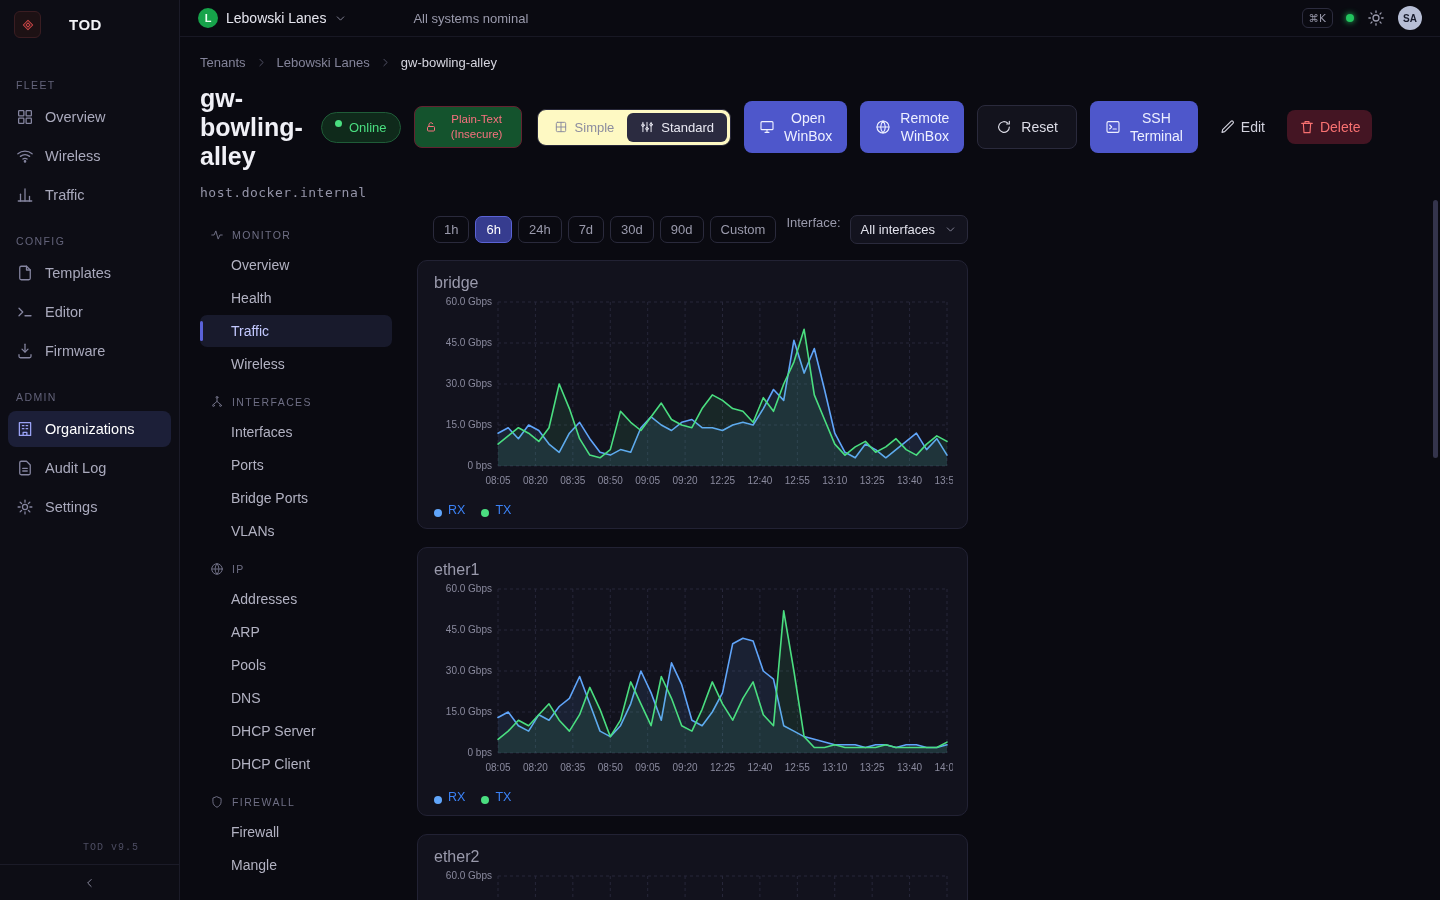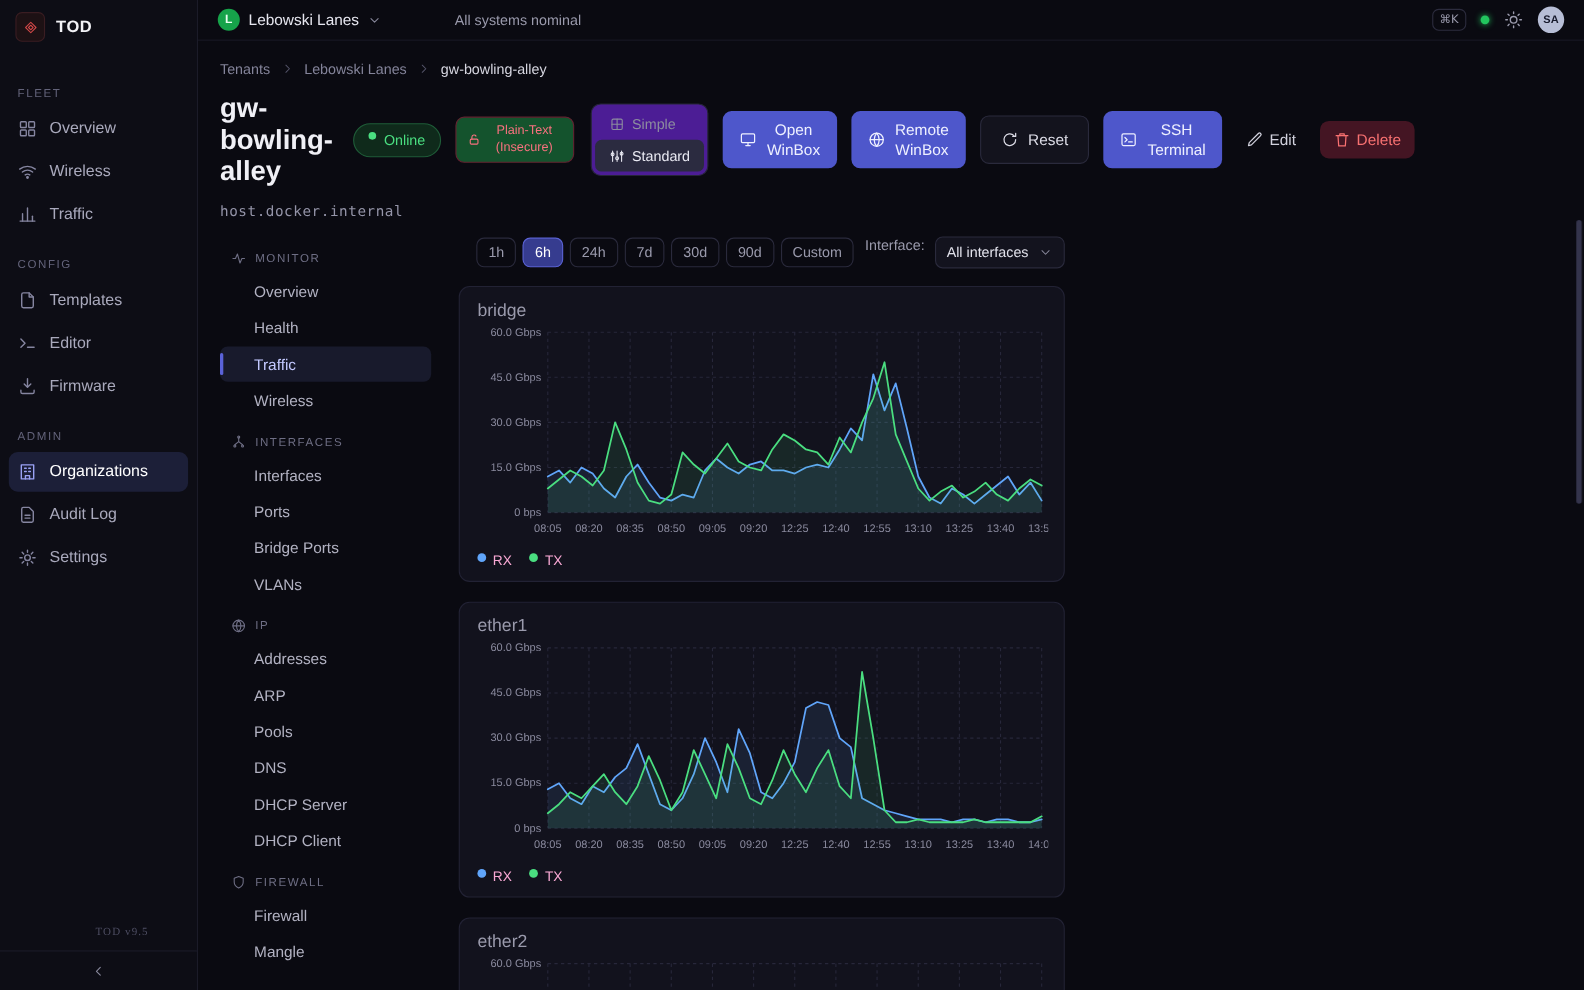--- a/index.html
+++ b/index.html
@@ -3,34 +3,34 @@
 <meta charset="utf-8">
 <style>
   * { margin:0; padding:0; box-sizing:border-box; }
   html,body { width:1440px; height:900px; overflow:hidden; background:#0a0a11;
     font-family:"Liberation Sans", sans-serif; color:#ececf2; }
   .app { display:flex; height:100%; }
 
   
   .sidebar { width:180px; flex:none; background:#0d0d15; border-right:1px solid #1b1b28;
     display:flex; flex-direction:column; }
-  .logo-row { display:flex; align-items:center; gap:10px; padding:11px 14px; }
+  .logo-row { display:flex; align-items:center; gap:28px; padding:11px 14px; }
   .logo-box { width:27px; height:27px; border-radius:6px; background:#1d1114;
     border:1px solid #3a1d22; display:flex; align-items:center; justify-content:center; }
   .logo-text { font-weight:bold; font-size:15px; letter-spacing:0.5px; color:#f2f2f6; }
   .nav { padding:8px 0 0; }
   .nav-label { font-size:10.5px; letter-spacing:1.4px; color:#63637a; text-transform:uppercase;
     margin:22px 16px 8px; }
   .nav-item { display:flex; align-items:center; gap:11px; margin:3px 8px; padding:9px 8px;
     border-radius:8px; color:#a9a9bc; font-size:14.5px; cursor:pointer; }
   .nav-item .nicon { width:18px; height:18px; color:#8585a0; display:flex; }
   .nav-item.active { background:#1c1f38; color:#ffffff; }
   .nav-item.active .nicon { color:#9aa2f5; }
   .side-spacer { flex:1; }
-  .version { text-align:center; font-family:Liberation Serif, serif; font-size:10px;
+  .version { text-align:center; font-family:Liberation Mono, monospace; font-size:10px;
     color:#4d4d62; padding-bottom:11px; letter-spacing:1px;padding-left:43px; }
   .collapse-bar { border-top:1px solid #1b1b28; height:36px; display:flex; align-items:center;
     justify-content:center; color:#8a8a9e; cursor:pointer; }
 
   
   .main-col { flex:1; display:flex; flex-direction:column; min-width:0; position:relative; }
   .topbar { height:37px; flex:none; display:flex; align-items:center; gap:10px;
     padding:0 18px; border-bottom:1px solid #181824; }
   .tenant { display:flex; align-items:center; gap:8px; cursor:pointer; }
   .tenant-avatar { width:20px; height:20px; border-radius:50%; background:#16a34a; color:#eafff2;
@@ -61,22 +61,22 @@
   .badge-online { display:flex; align-items:flex-start; gap:7px; background:#0f2a1b;
     border:1px solid #1f5c38; color:#4ade80; font-size:13px; padding:7px 13px;
     border-radius:999px; }
   .badge-online i { width:7px; height:7px; border-radius:50%; background:#4ade80; }
   .badge-warn { display:flex; align-items:center; gap:6px; background:#14532d;
     border:1px solid #632331; color:#f8717f; font-size:11.5px; padding:5px 10px;
     border-radius:8px; }
   .badge-warn .wtext { width:68px; text-align:center; line-height:1.3; }
   .badge-warn .wicon { width:12px; height:12px; display:flex; flex:none; }
 
-  .seg-group { display:flex; background:#4c1d95; border:1px solid #262638; border-radius:9px;
-    padding:3px; margin-left:2px;flex-direction:column; }
+  .seg-group { display:flex; background:#fef9c3; border:1px solid #262638; border-radius:9px;
+    padding:3px; margin-left:2px; }
   .seg { display:flex; align-items:center; gap:7px; padding:7px 13px; border-radius:6px;
     font-size:13px; color:#8c8c9f; cursor:pointer; }
   .seg .sicon { width:14px; height:14px; display:flex; }
   .seg.active { background:#2b2b40; color:#e9e9f2; }
 
   .btn { display:inline-flex; align-items:center; gap:9px; border-radius:8px; cursor:pointer;
     font-size:14px; border:none; }
   .btn .bicon { width:16px; height:16px; display:flex; flex:none; }
   .btn-primary { background:#4e57cb; color:#eef0ff; padding:8px 15px; }
   .btn-primary .btn-label { width:min-content; text-align:center; line-height:1.3; }
@@ -114,21 +114,21 @@
     border:1px solid #2a2a3c; border-radius:7px; padding:6px 10px; font-size:13px;
     color:#e2e2ec; cursor:pointer; }
 
   .chart-card { background:#12121d; border:1px solid #222234; border-radius:10px;
     padding:13px 16px 11px; margin-bottom:18px; }
   .chart-title { font-size:16px; color:#9a9aac; margin-bottom:4px; }
   .chart-svg { display:block; width:519px; height:200px; }
   .grid { stroke:#27273a; stroke-width:1; stroke-dasharray:3 3; }
   .ylab, .xlab { fill:#8a8a9e; font-size:10px; font-family:"Liberation Sans", sans-serif; }
   .legend { display:flex; gap:16px; margin-top:7px; align-items:center; }
-  .leg-item { display:flex; align-items:flex-start; gap:6px; font-size:12.5px; color:#f9a8d4; }
+  .leg-item { display:flex; align-items:flex-end; gap:6px; font-size:12.5px; color:#3b82f6; }
   .legend-dot { width:8px; height:8px; border-radius:50%; display:inline-block; }
 
   .scroll-thumb { position:fixed; right:2px; top:200px; width:5px; height:258px;
     border-radius:3px; background:#34344c; }
   svg.ic { width:100%; height:100%; fill:none; stroke:currentColor; stroke-width:1.7;
     stroke-linecap:round; stroke-linejoin:round; }
 </style>
 </head>
 <body>
 

